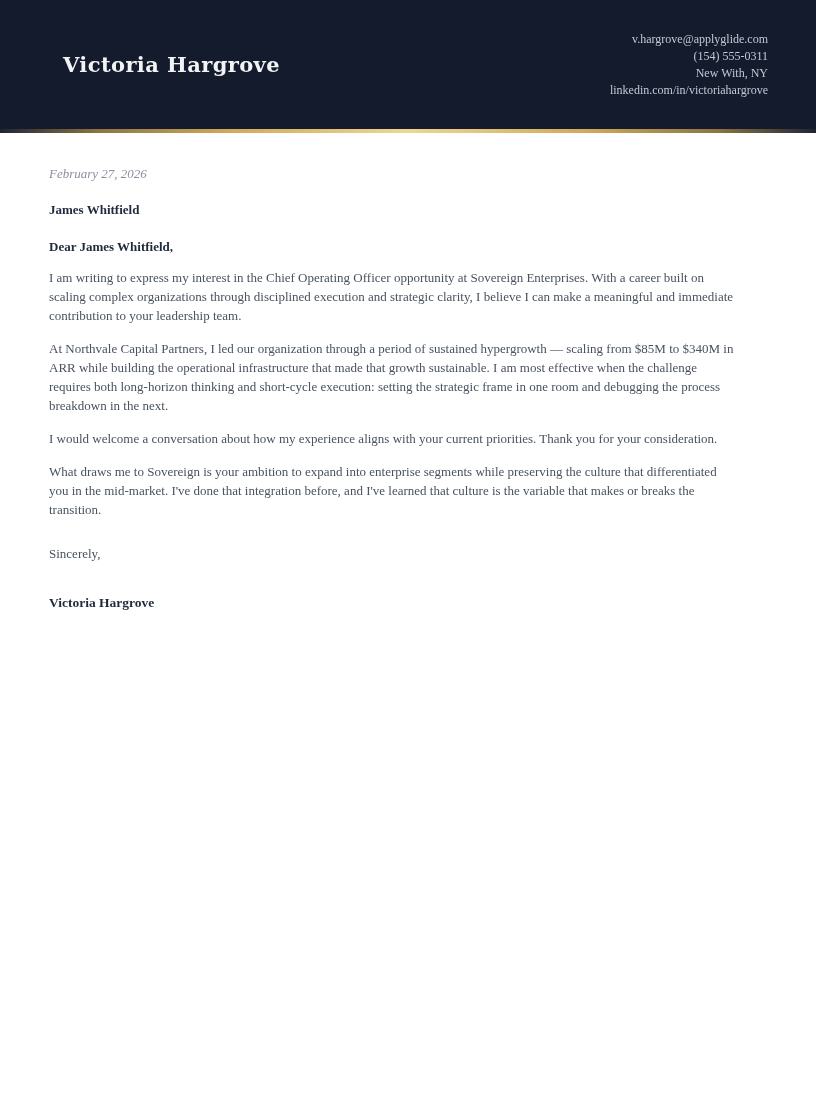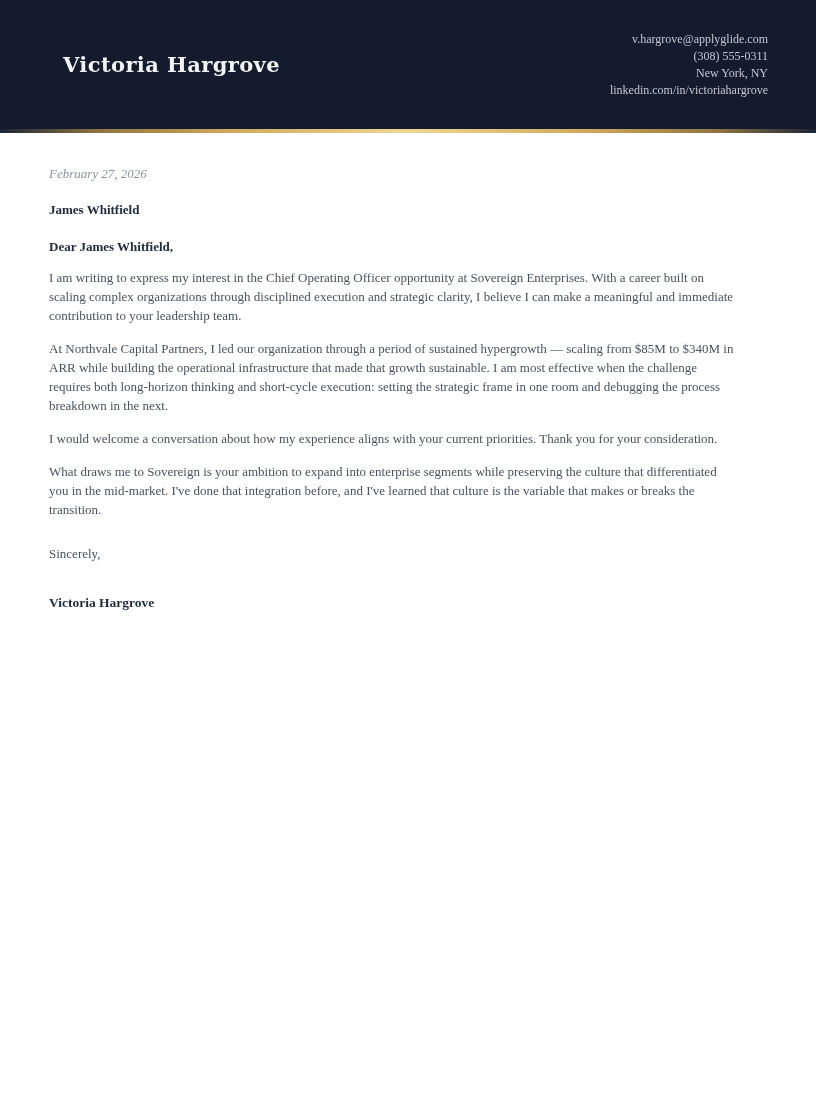--- a/index.html
+++ b/index.html
@@ -82,22 +82,22 @@
 </style>
 </head>
 <body>
 
 <div class="page">
 
   <header class="header">
     <div class="header-name">Victoria Hargrove</div>
     <div class="contact">
       <div>v.hargrove@applyglide.com</div>
-      <div>(308) 555-0311</div>
-      <div>New York, NY</div>
+      <div>(154) 555-0311</div>
+      <div>New With, NY</div>
       <div>linkedin.com/in/victoriahargrove</div>
     </div>
   </header>
 
   <div class="accent-bar"></div>
 
   <main class="content">
     <div class="date">February 27, 2026</div>
 
     <div class="recipient">

